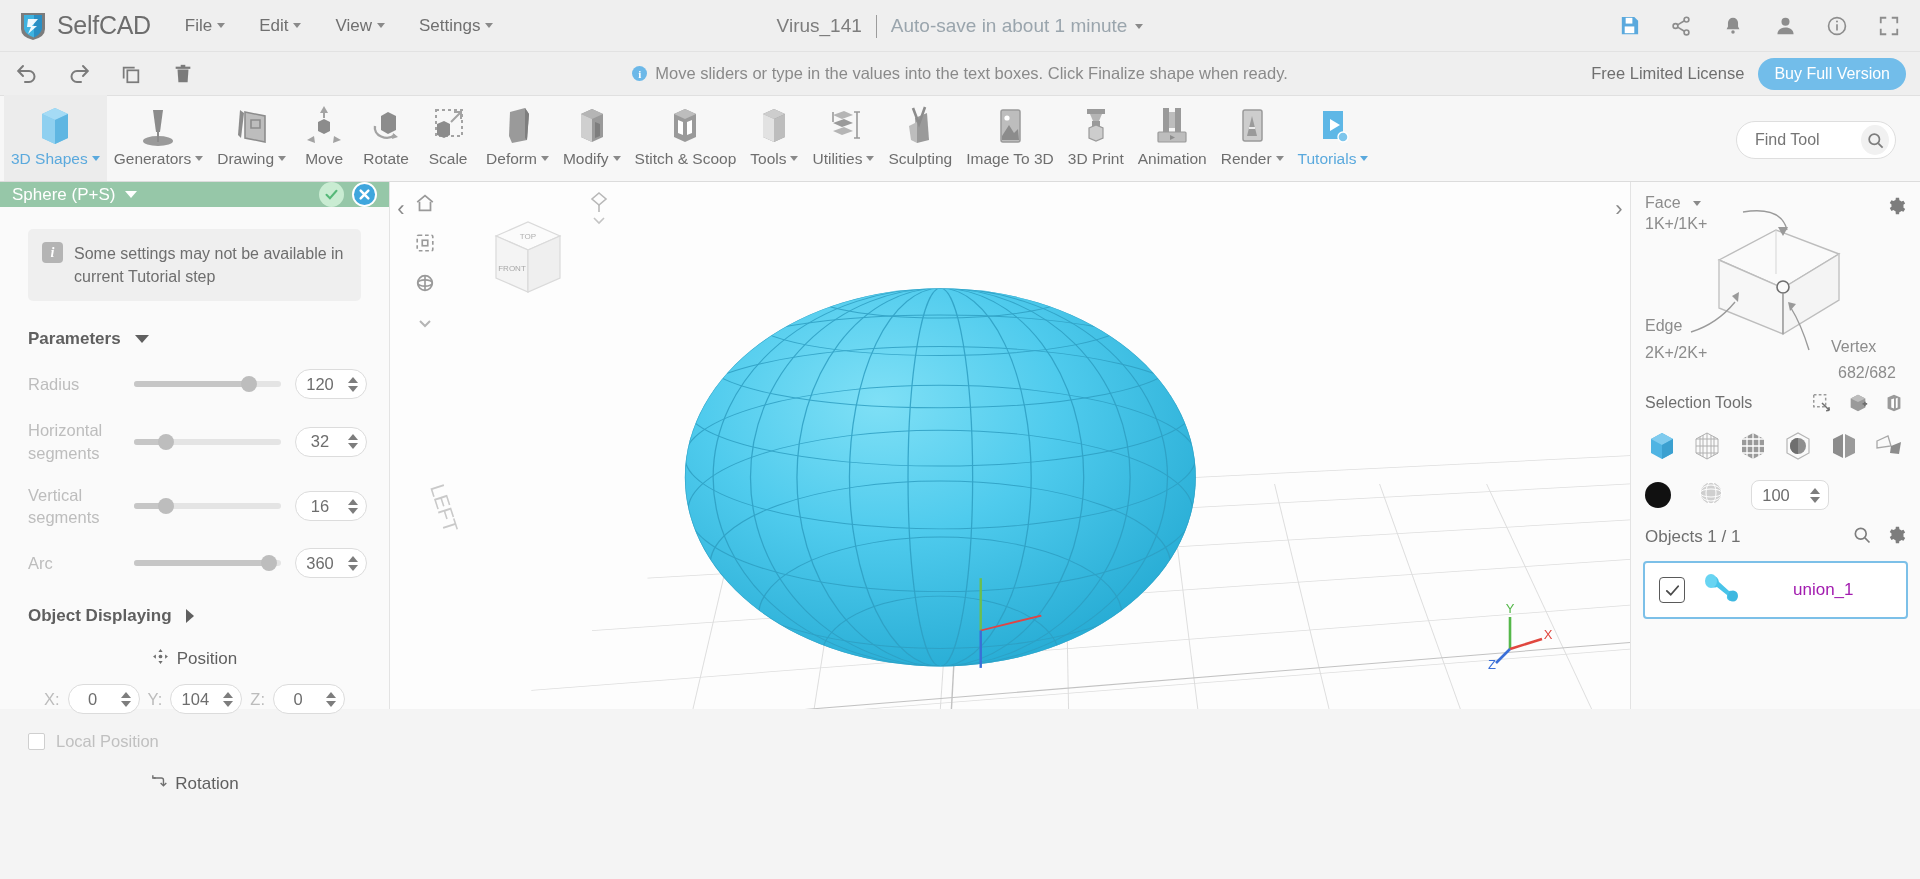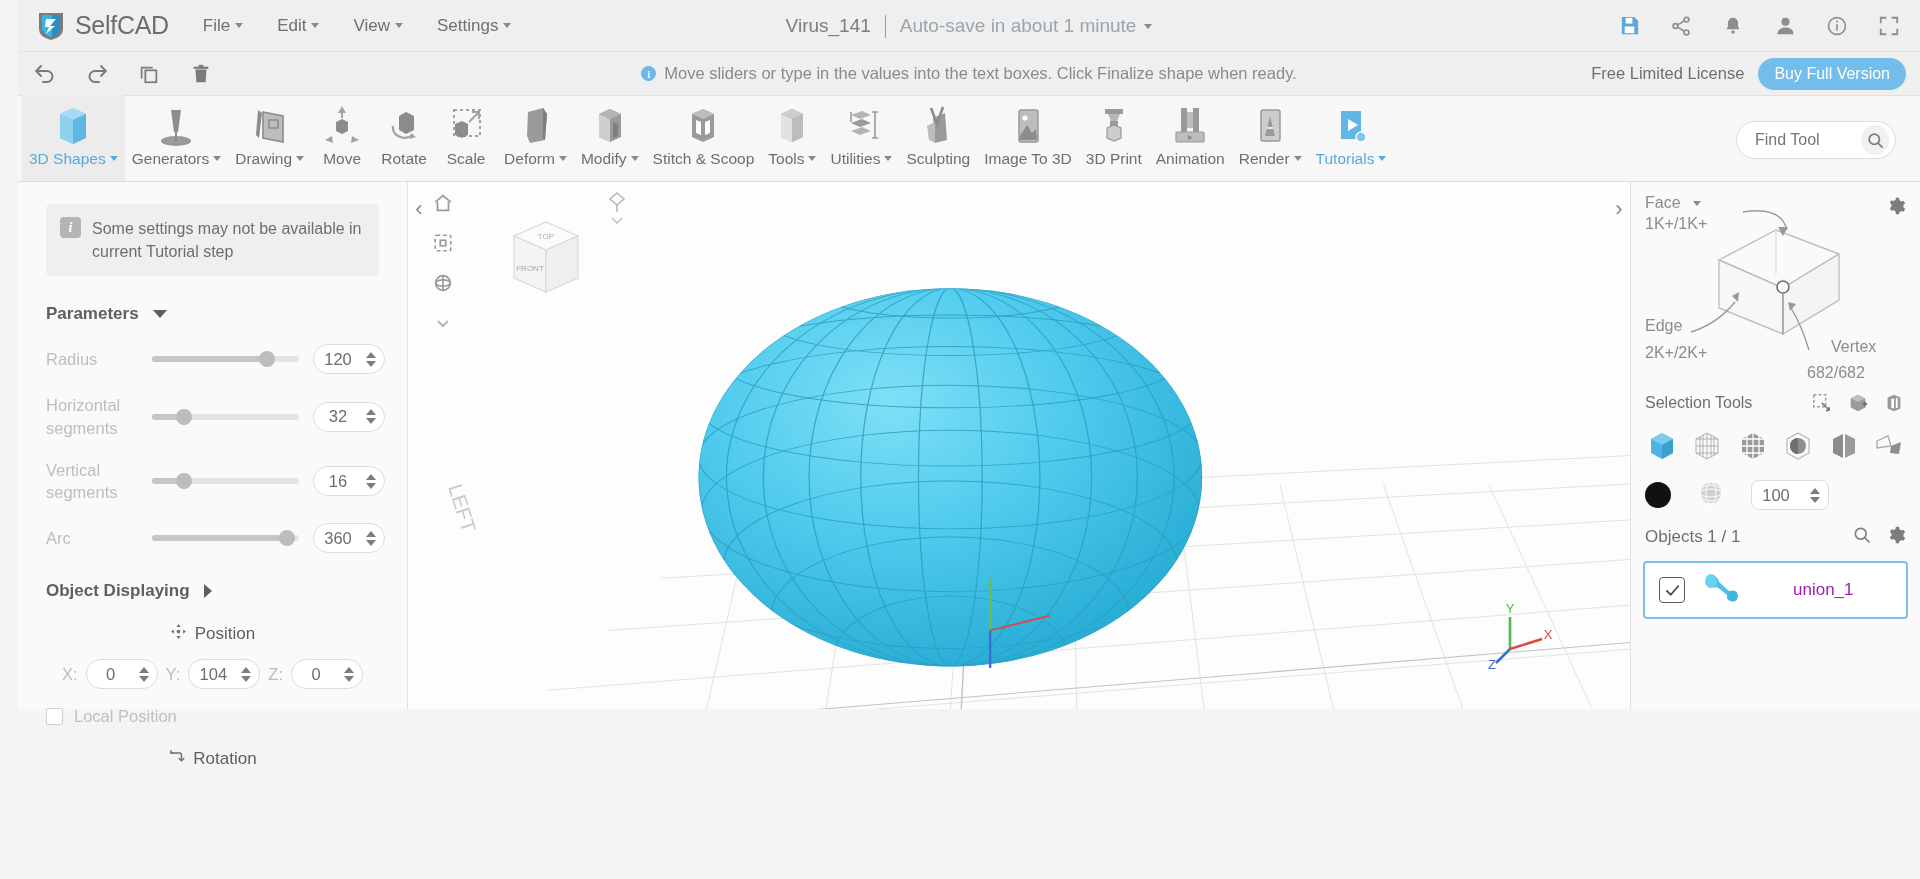--- a/index.html
+++ b/index.html
@@ -2,21 +2,21 @@
 <html><head>
 <meta charset="utf-8">
 <style>
   * { box-sizing: border-box; margin: 0; padding: 0; }
   html, body {
     width: 1920px; height: 879px;
     font-family: "Liberation Sans", sans-serif;
     overflow: hidden; background: #f4f4f4;
     -webkit-font-smoothing: antialiased;
   }
-  .app { width: 1920px; height: 709px; display: flex; flex-direction: column; padding-left: 18px; }
+  .app { width: 1920px; height: 709px; display: flex; flex-direction: column; }
 
   
   .titlebar {
     height: 52px; background: #efefef; border-bottom: 1px solid #e2e2e2;
     display: flex; align-items: center; padding: 0 18px; position: relative; flex: none;
   }
   .logo-wrap { display: flex; align-items: center; gap: 9px; }
   .logo-mark { width: 30px; height: 32px; position: relative; }
   .logo-text { font-size: 25px; color: #6d6d6d; letter-spacing: -0.3px; }
   .menus { display: flex; align-items: center; margin-left: 34px; gap: 34px; }
@@ -545,20 +545,37 @@
             <circle cx="10.5" cy="10.5" r="6.5"></circle>
             <line x1="15.5" y1="15.5" x2="21" y2="21"></line>
           </svg>
       </div>
     </div>
   </div>
 
   <div class="body">
 
     <div class="leftpanel">
+      <div class="panel-head">
+        <span class="panel-title">Sphere (P+S)</span>
+        <span class="caret-d"></span>
+        <div class="head-btns">
+          <div class="btn-ok">
+            <svg width="15" height="15" viewBox="0 0 24 24" fill="none" stroke="#55b878" stroke-width="3.2" stroke-linecap="round">
+                <polyline points="4,12.5 9.5,18 20,6"></polyline>
+              </svg>
+          </div>
+          <div class="btn-cancel">
+            <svg width="23" height="23" viewBox="0 0 24 24">
+                <circle cx="12" cy="12" r="11" fill="#3ea6dd"></circle>
+                <path d="M8 8 L16 16 M16 8 L8 16" stroke="#fff" stroke-width="2.6" stroke-linecap="round"></path>
+              </svg>
+          </div>
+        </div>
+      </div>
 
       <div class="notice">
         <span class="notice-i">i</span>
         <span class="notice-t">Some settings may not be available in current Tutorial step</span>
       </div>
 
       <div class="sec-head">
         <span>Parameters</span>
         <span class="tri-d"></span>
       </div>
@@ -841,21 +858,21 @@
           <path d="M152 54 l-5 -9 l10 0 z" fill="#9a9a9a"></path>
           <path d="M60 150 Q86 142 104 120" fill="none" stroke="#9a9a9a" stroke-width="1.4"></path>
           <path d="M101 114 l7 -4 l-1 10 z" fill="#9a9a9a"></path>
           <path d="M178 168 Q170 142 160 126" fill="none" stroke="#9a9a9a" stroke-width="1.4"></path>
           <path d="M157 120 l8 2 l-6 7 z" fill="#9a9a9a"></path>
         </svg>
 
         <span class="sd-lbl" style="left:14px; top:135px;">Edge</span>
         <span class="sd-sub" style="left:14px; top:162px;">2K+/2K+</span>
         <span class="sd-lbl" style="left:200px; top:156px;">Vertex</span>
-        <span class="sd-sub" style="left:176px; top:182px;">682/682</span>
+        <span class="sd-sub" style="left:207px; top:182px;">682/682</span>
       </div>
 
       <div class="sel-tools-row">
         <span class="sel-tools-lbl">Selection Tools</span>
         <div class="sel-tools-icons">
           <div class="st-ico">
             <svg width="22" height="22" viewBox="0 0 24 24" fill="none" stroke="#9a9a9a" stroke-width="1.6">
                 <rect x="3" y="3" width="13" height="13" stroke-dasharray="3,2.4"></rect>
                 <path d="M12 12 L20 20 M20 20 L16.5 20.5 M20 20 L19.5 16.5" stroke="#6f6f6f"></path>
               </svg>

